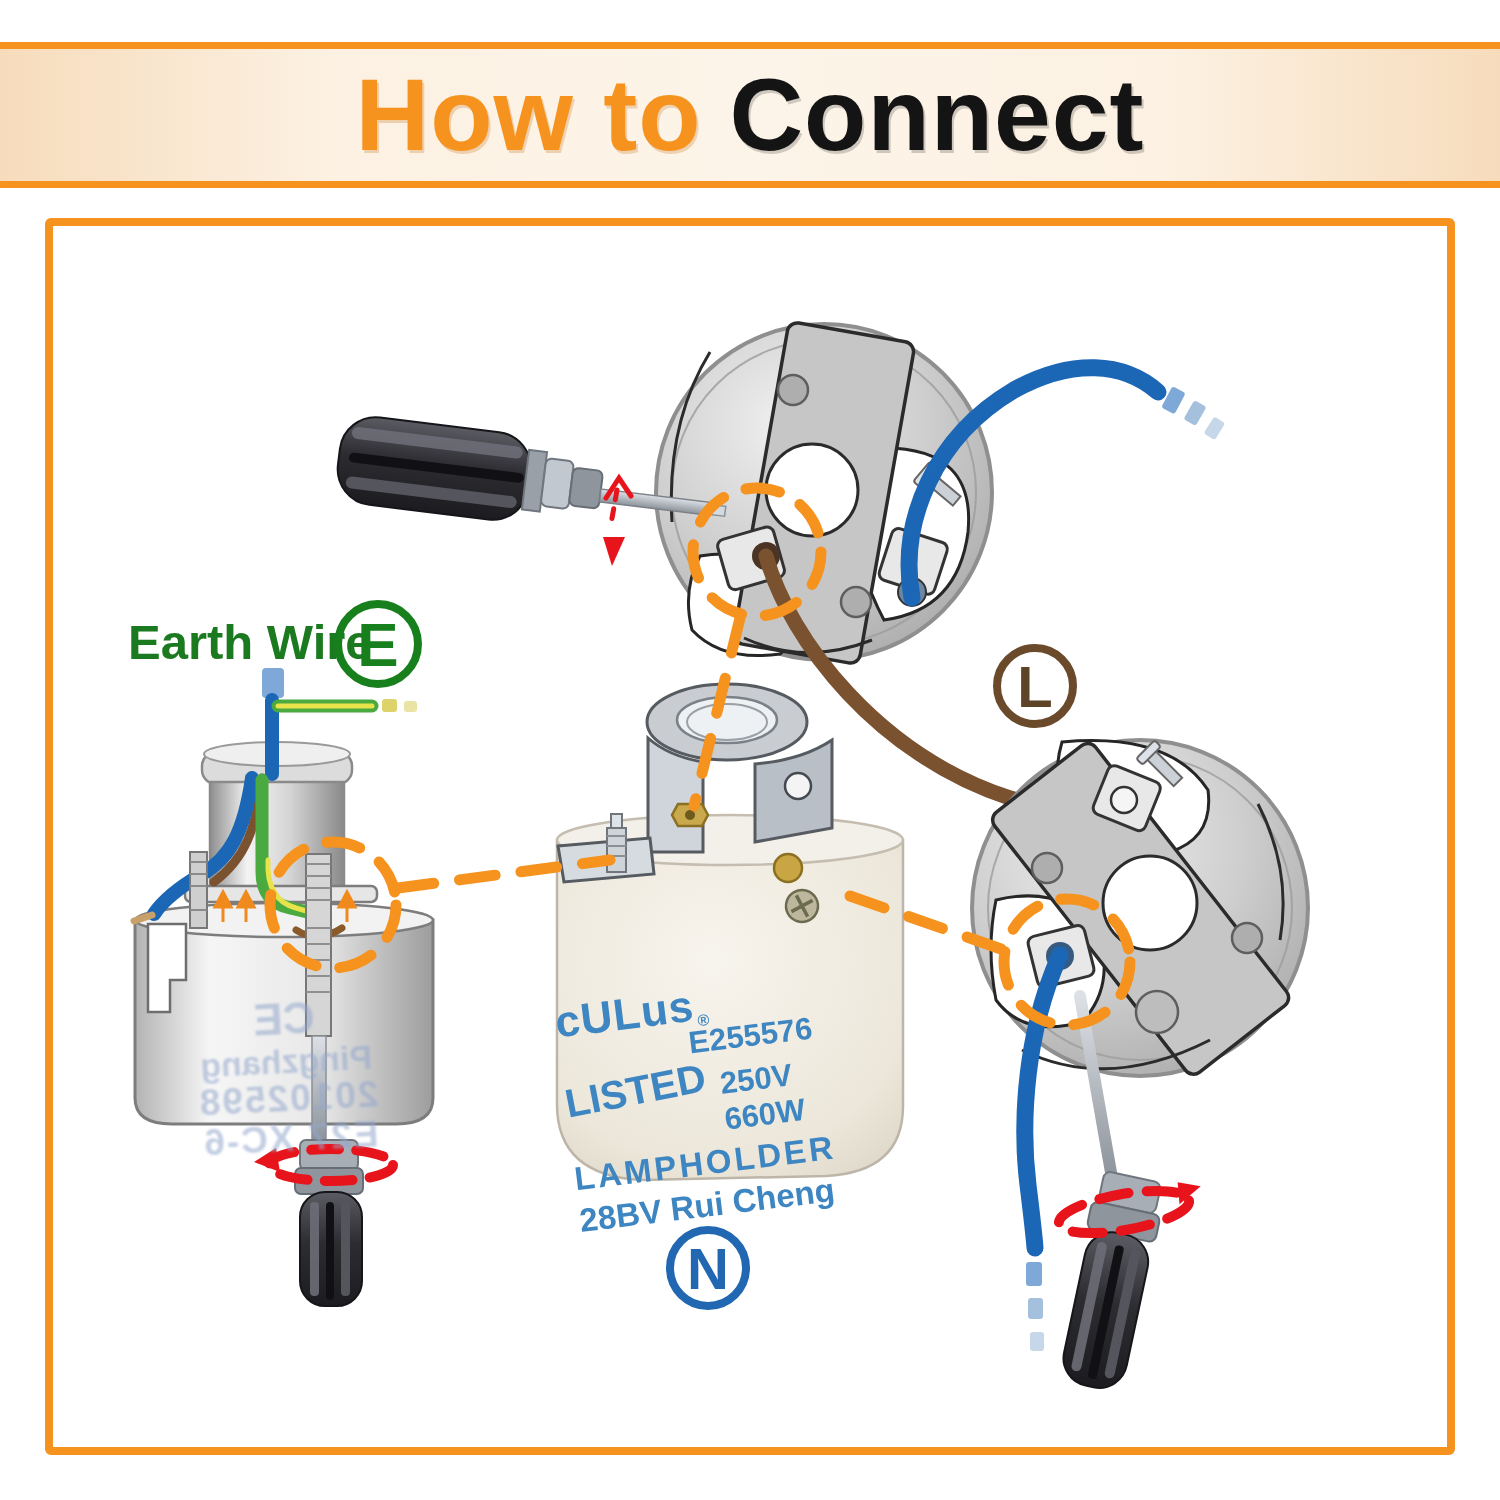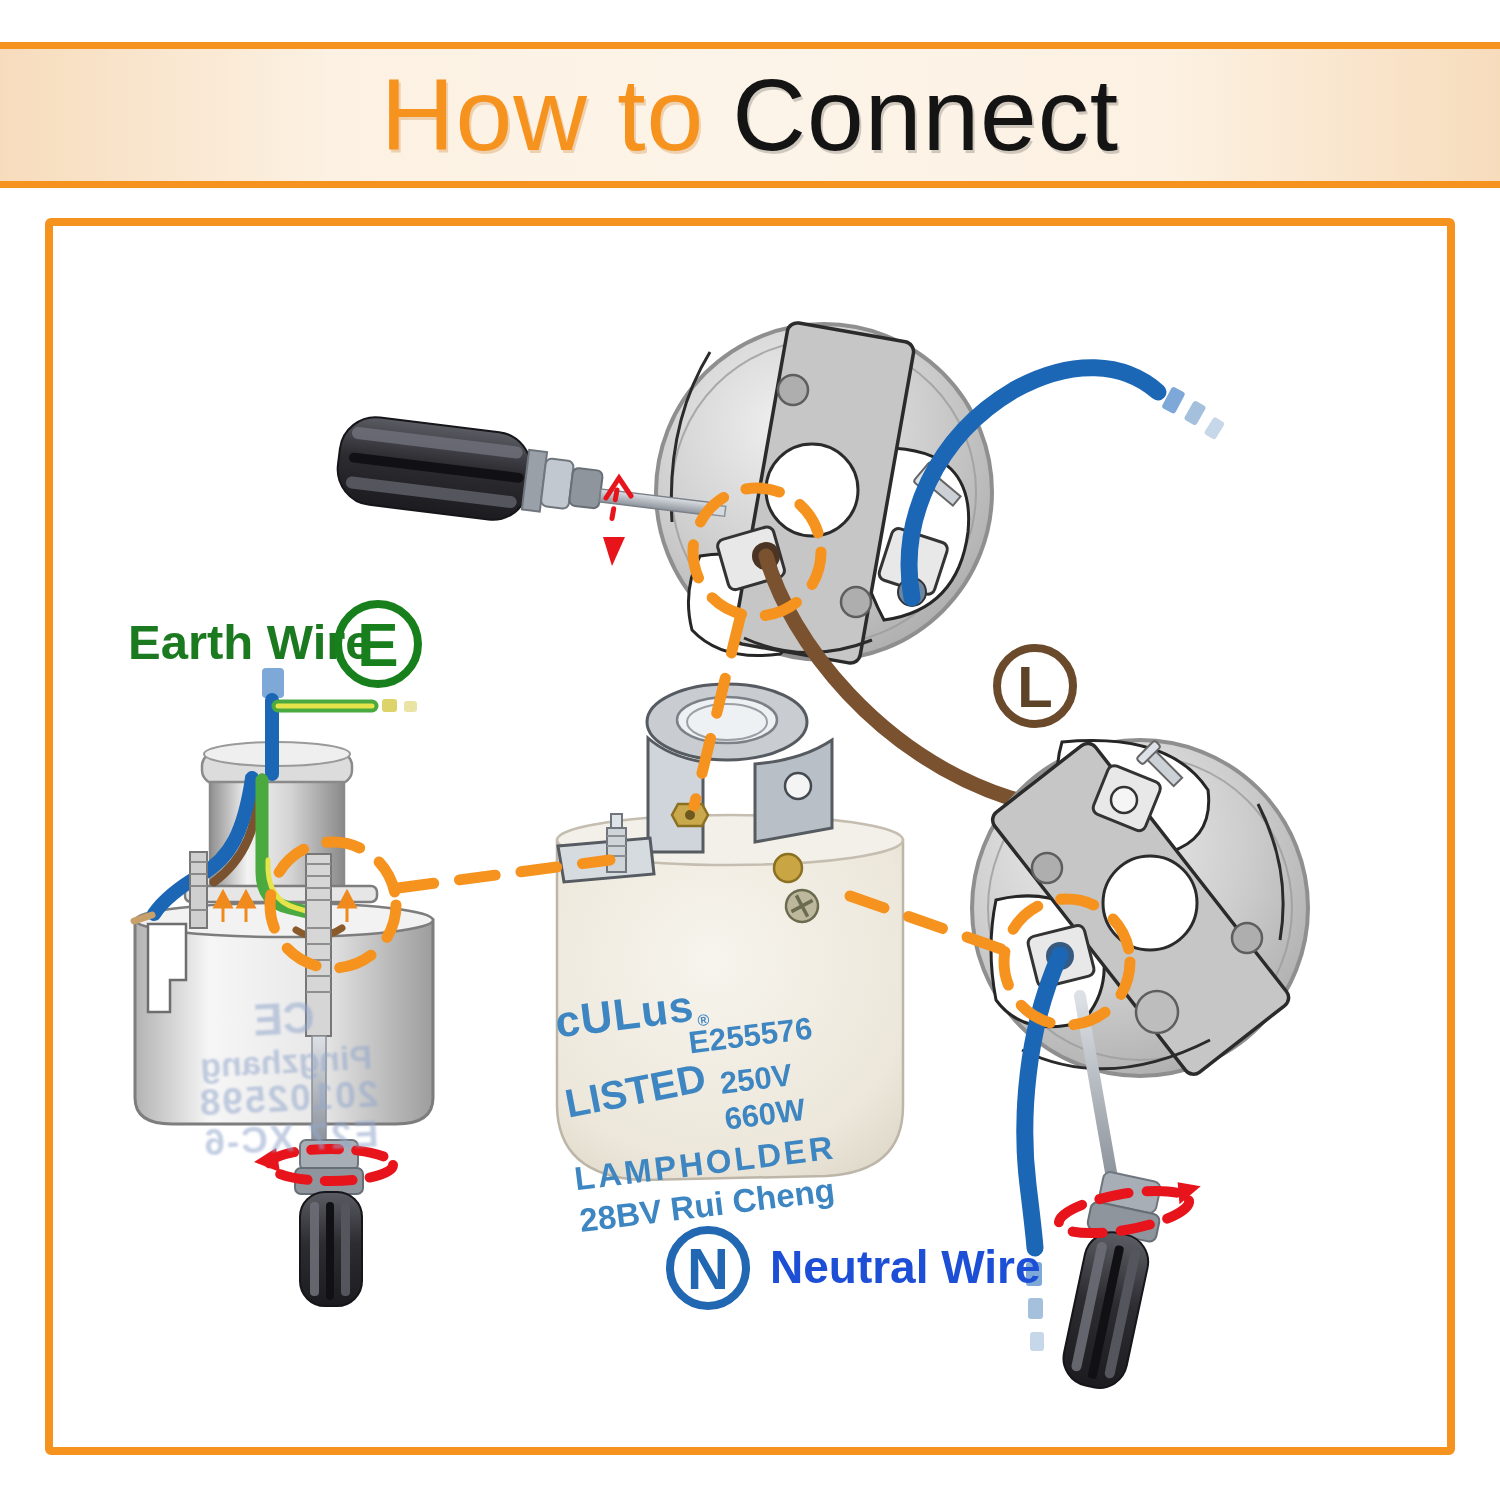--- a/index.html
+++ b/index.html
@@ -4,21 +4,21 @@
 <style>
   html,body{margin:0;padding:0;background:#fff;}
   .stage{position:relative;width:1500px;height:1500px;background:#ffffff;overflow:hidden;
          font-family:"Liberation Sans", sans-serif;}
 
   
   .title-band{position:absolute;left:0;top:42px;width:100%;height:146px;box-sizing:border-box;
     border-top:7px solid #F6921E;border-bottom:7px solid #F6921E;
     background:linear-gradient(90deg,#F7DCBC 0%,#FCF1E2 22%,#FDF4E9 50%,#FCF1E2 78%,#F7DCBC 100%);
     display:flex;align-items:center;justify-content:center;z-index:2;}
-  .title-band h1{margin:0;font-size:102px;font-weight:normal;letter-spacing:1px;line-height:1;}
+  .title-band h1{margin:0;font-size:102px;font-weight:bold;letter-spacing:1px;line-height:1;}
   .title-orange{color:#F6921E;margin-right:28px;text-shadow:2px 3px 0 rgba(196,106,10,.25);}
   .title-black{color:#141414;text-shadow:2px 3px 0 rgba(0,0,0,.18);}
 
   
   .main-box{position:absolute;left:45px;top:218px;width:1410px;height:1237px;box-sizing:border-box;
     border:8px solid #F6921E;border-radius:6px;background:#ffffff;z-index:1;}
 
   svg.scene{position:absolute;left:0;top:0;width:1500px;height:1500px;z-index:3;}
 
   
@@ -293,21 +293,20 @@
       <path d="M 398,888 L 610,860" stroke-dasharray="36 26"></path>
       <path d="M 850,896 L 1004,950" stroke-dasharray="36 26"></path>
     </g>
   </svg>
 
   <div class="lbl earth-label">Earth Wire</div>
   <div class="badge badge-e">E</div>
 
   <div class="badge badge-l">L</div>
 
-  <div class="lbl neutral-label">Neutral Wire</div>
   <div class="badge badge-n">N</div>
 
   <div class="lamp-print">
     <div class="lp-row">
       <span class="ul-mark">cULus</span>
       <span class="ul-reg">®</span>
     </div>
     <div class="lp-file">E255576</div>
     <div class="lp-row">
       <span class="lp-listed">LISTED</span>

